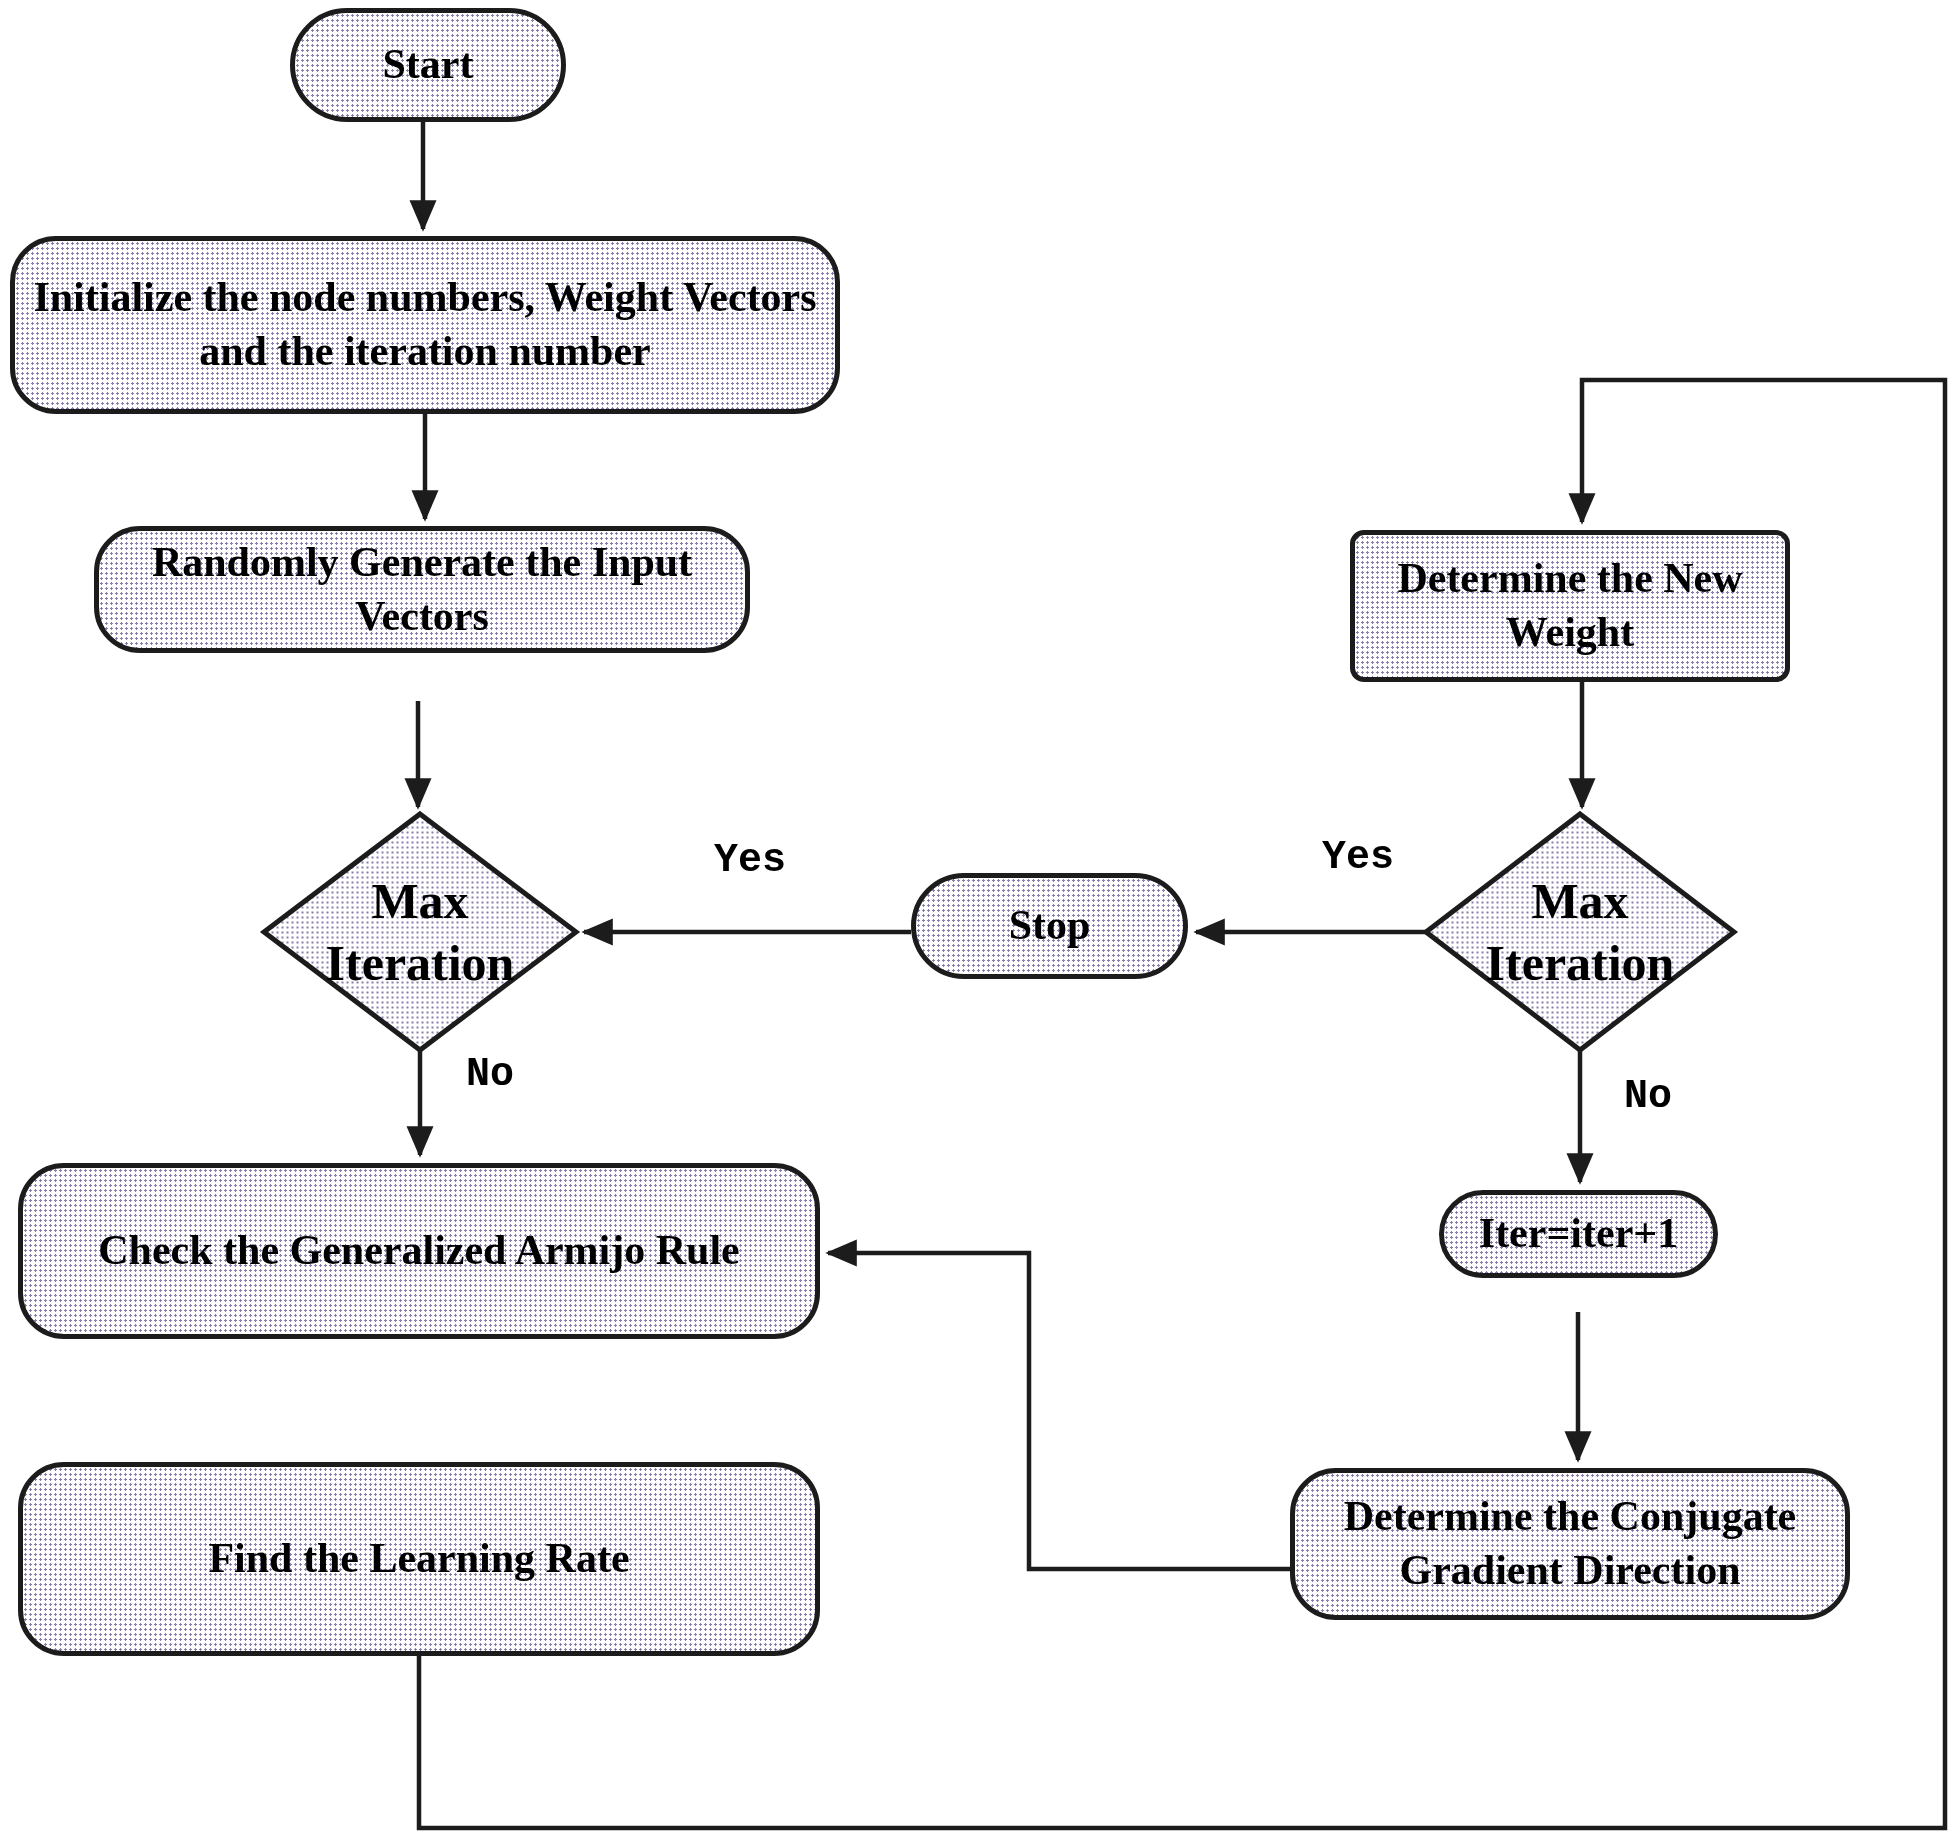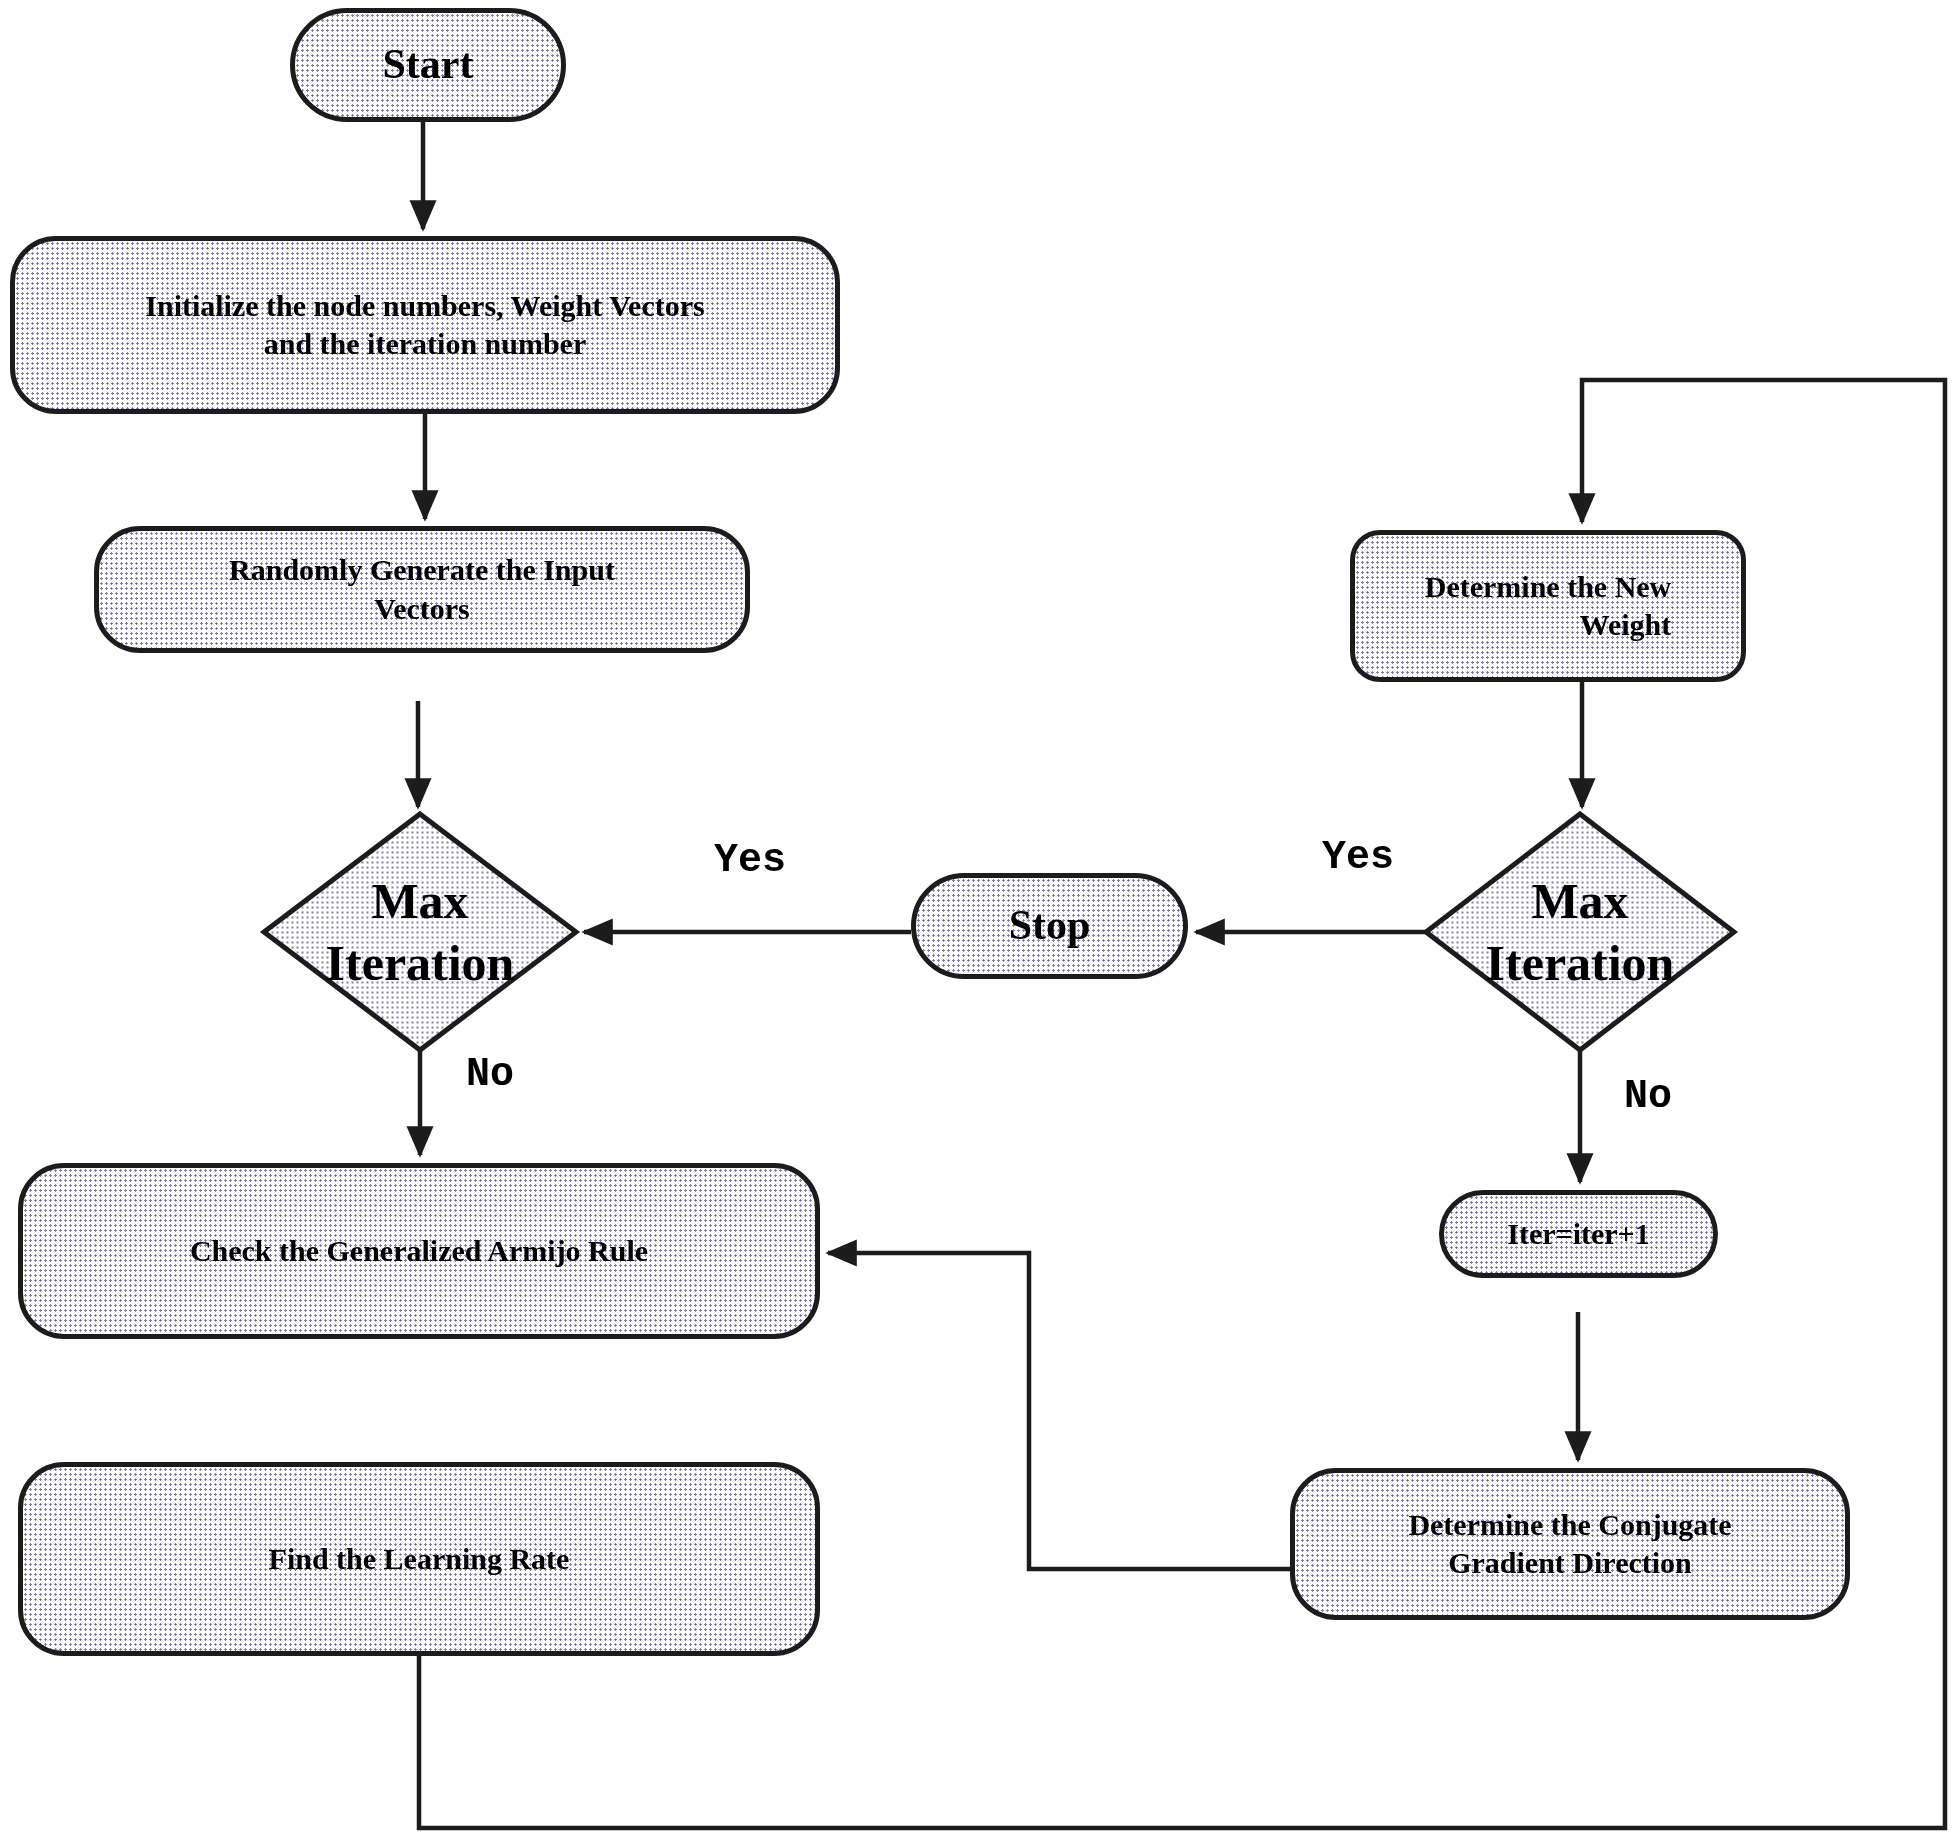--- a/index.html
+++ b/index.html
@@ -36,21 +36,21 @@
     box-sizing: border-box;
     border: 5px solid var(--node-border, #1c1c1c);
     background-color: #ffffff;
     background-image: radial-gradient(circle, var(--node-dot, #8a7cab) 1.15px, rgba(0,0,0,0) 1.15px);
     background-size: 5px 5px;
     display: flex;
     align-items: center;
     justify-content: center;
     text-align: center;
     font-weight: 700;
-    font-size: 30px;
+    font-size: 42px;
     line-height: 1.28;
     white-space: pre-line;
   }
   .pill { font-size: 42px; }
   .diamond-label {
     position: absolute;
     display: flex;
     align-items: center;
     justify-content: center;
     text-align: center;
@@ -103,21 +103,21 @@
   <div class="node pill" style="left:290px; top:8px; width:276px; height:114px; border-radius:57px;">Start</div>
 
   <div class="node" style="left:10px; top:236px; width:830px; height:178px; border-radius:46px;">Initialize the node numbers, Weight Vectors
 and the iteration number</div>
 
   <div class="node" style="left:94px; top:526px; width:656px; height:127px; border-radius:46px;">Randomly Generate the Input
 Vectors</div>
 
   <div class="node pill" style="left:911px; top:873px; width:277px; height:106px; border-radius:59px;">Stop</div>
 
-  <div class="node" style="left:1350px; top:530px; width:396px; height:152px; border-radius:30px;text-align:right;">Determine the New
+  <div class="node" style="left:1350px; top:530px; width:440px; height:152px; border-radius:14px;">Determine the New
 Weight</div>
 
   <div class="node" style="left:1439px; top:1190px; width:279px; height:88px; border-radius:61px;">Iter=iter+1</div>
 
   <div class="node" style="left:1290px; top:1468px; width:560px; height:152px; border-radius:46px;">Determine the Conjugate
 Gradient Direction</div>
 
   <div class="node" style="left:18px; top:1163px; width:802px; height:176px; border-radius:46px;">Check the Generalized Armijo Rule</div>
 
   <div class="node" style="left:18px; top:1462px; width:802px; height:194px; border-radius:46px;">Find the Learning Rate</div>

